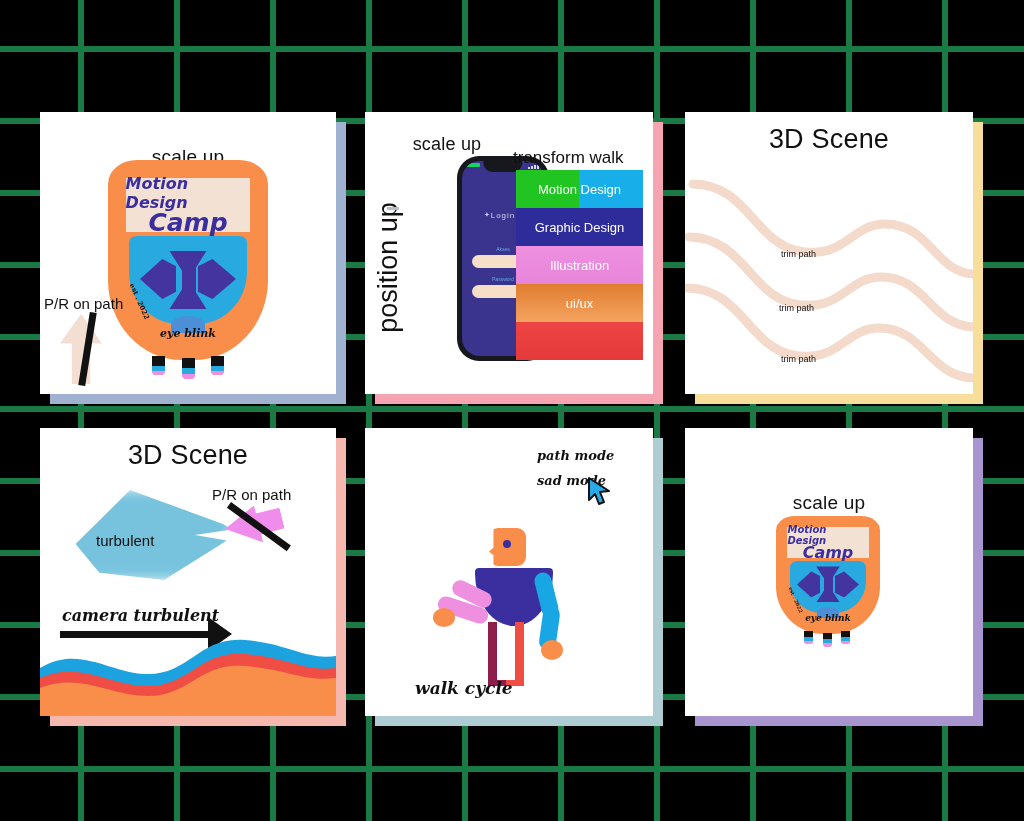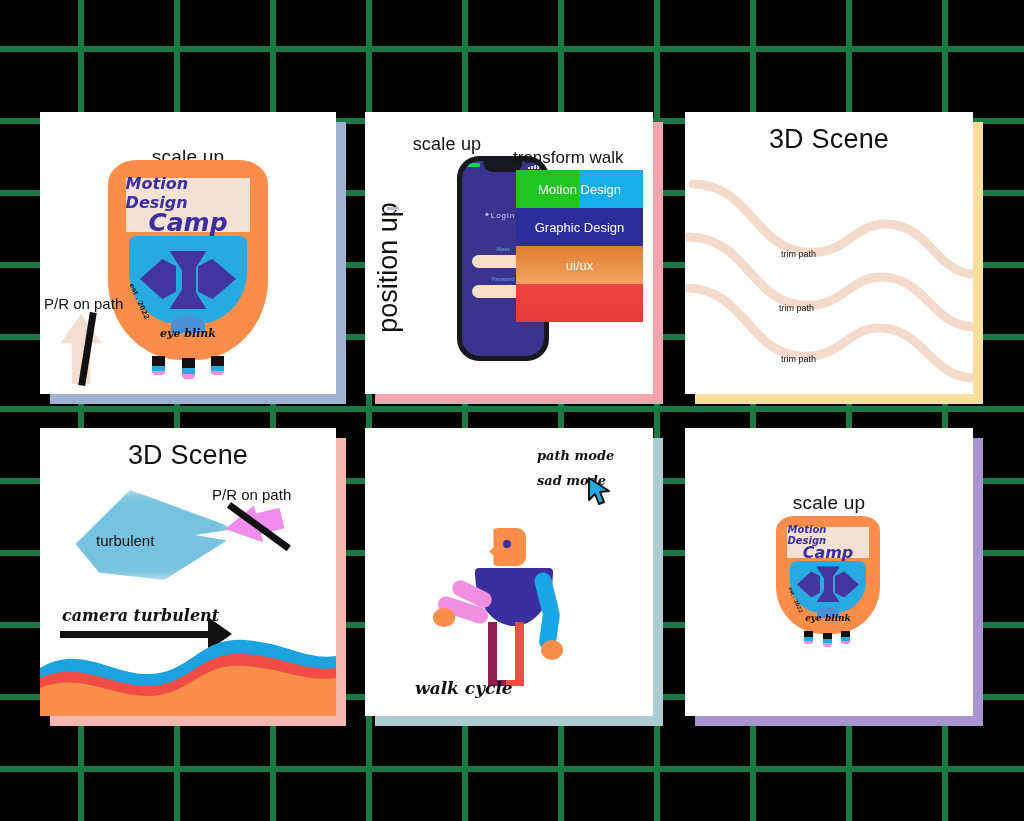--- a/index.html
+++ b/index.html
@@ -173,20 +173,23 @@
     <div style="position:absolute;left:22px;top:95px;width:12px;height:3px;background:#b9bcc9;"></div>
 
     <div class="lbl" style="left:148px;top:36px;font-size:17px;">transform walk</div>
     <div class="cstack" style="left:151px;top:58px;width:127px;height:190px;">
       <div class="crow" style="height:38px;background:linear-gradient(to right,#21C521 0 50%,#18AEEA 50% 100%);">
           <span>Motion Design</span>
         </div>
       <div class="crow" style="height:38px;background:#2E2C9A;">
           <span>Graphic Design</span>
         </div>
+      <div class="crow" style="height:38px;background:linear-gradient(#EE8FE0,#E886D9);">
+          <span>Illustration</span>
+        </div>
       <div class="crow" style="height:38px;background:linear-gradient(#E07C2F,#F5A460);">
           <span>ui/ux</span>
         </div>
       <div class="crow" style="height:38px;background:linear-gradient(#EF4444,#E53A3A);">
           <span></span>
         </div>
     </div>
   </div>
 </div>
 

